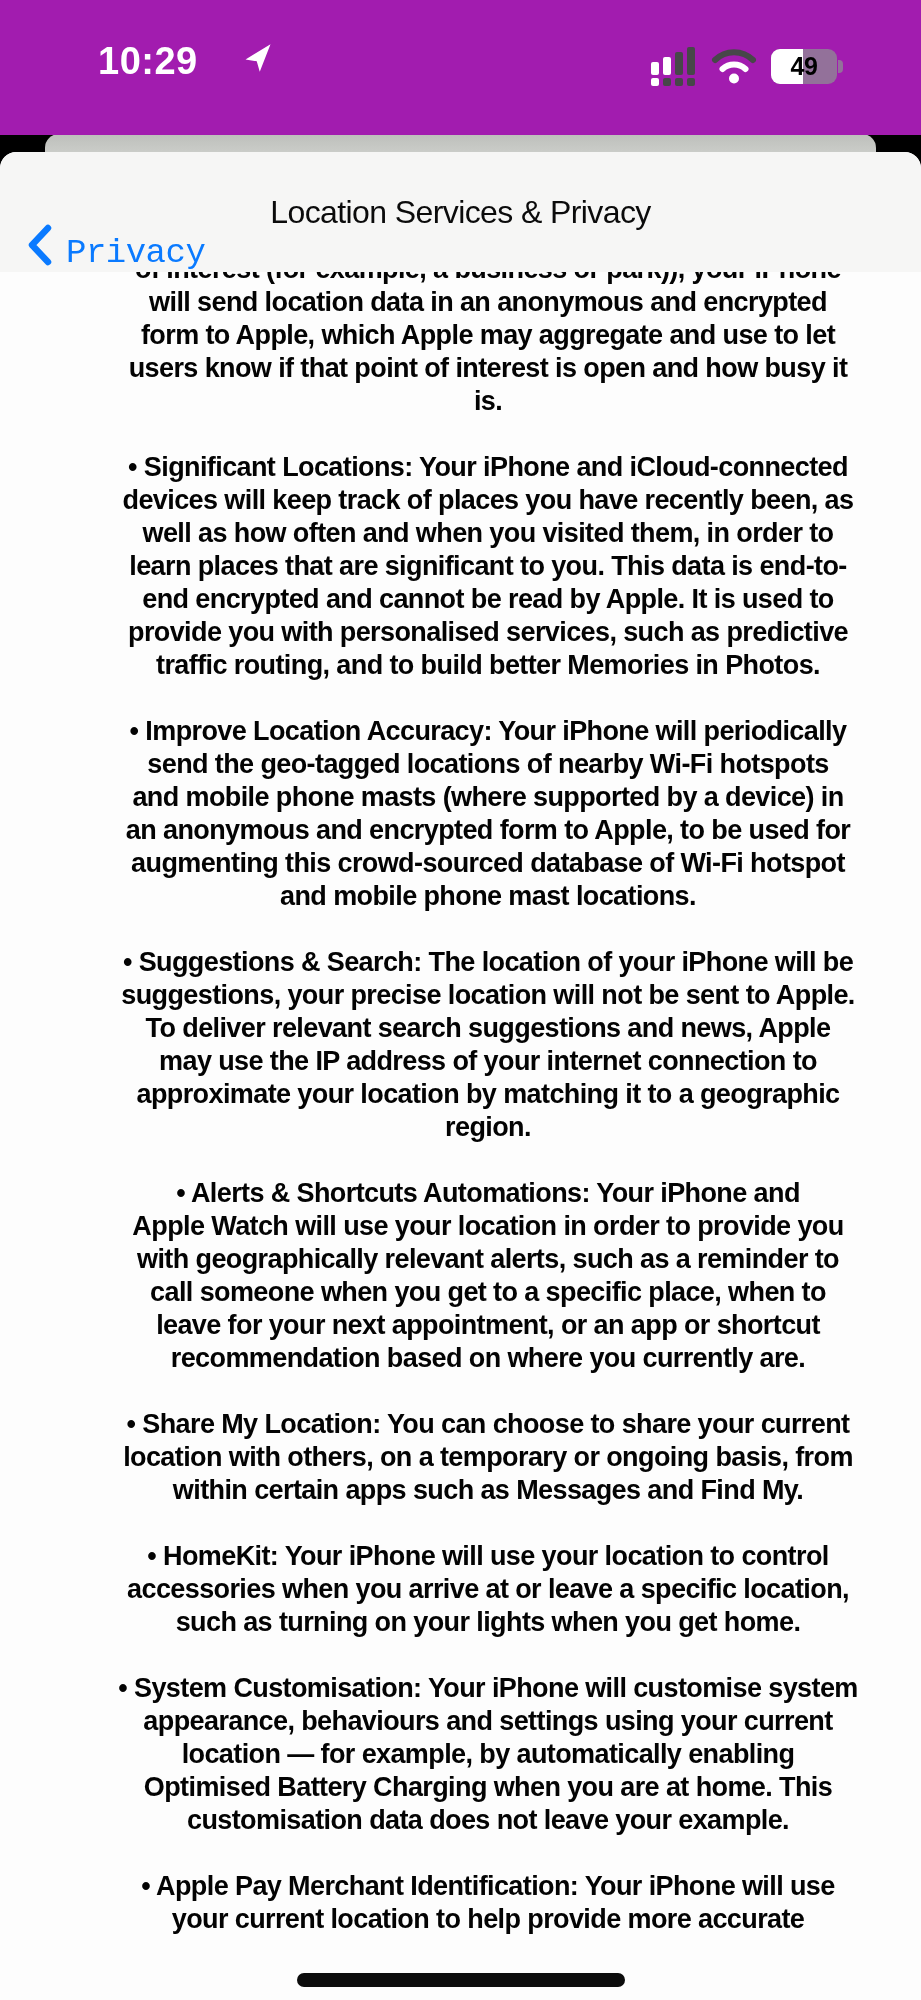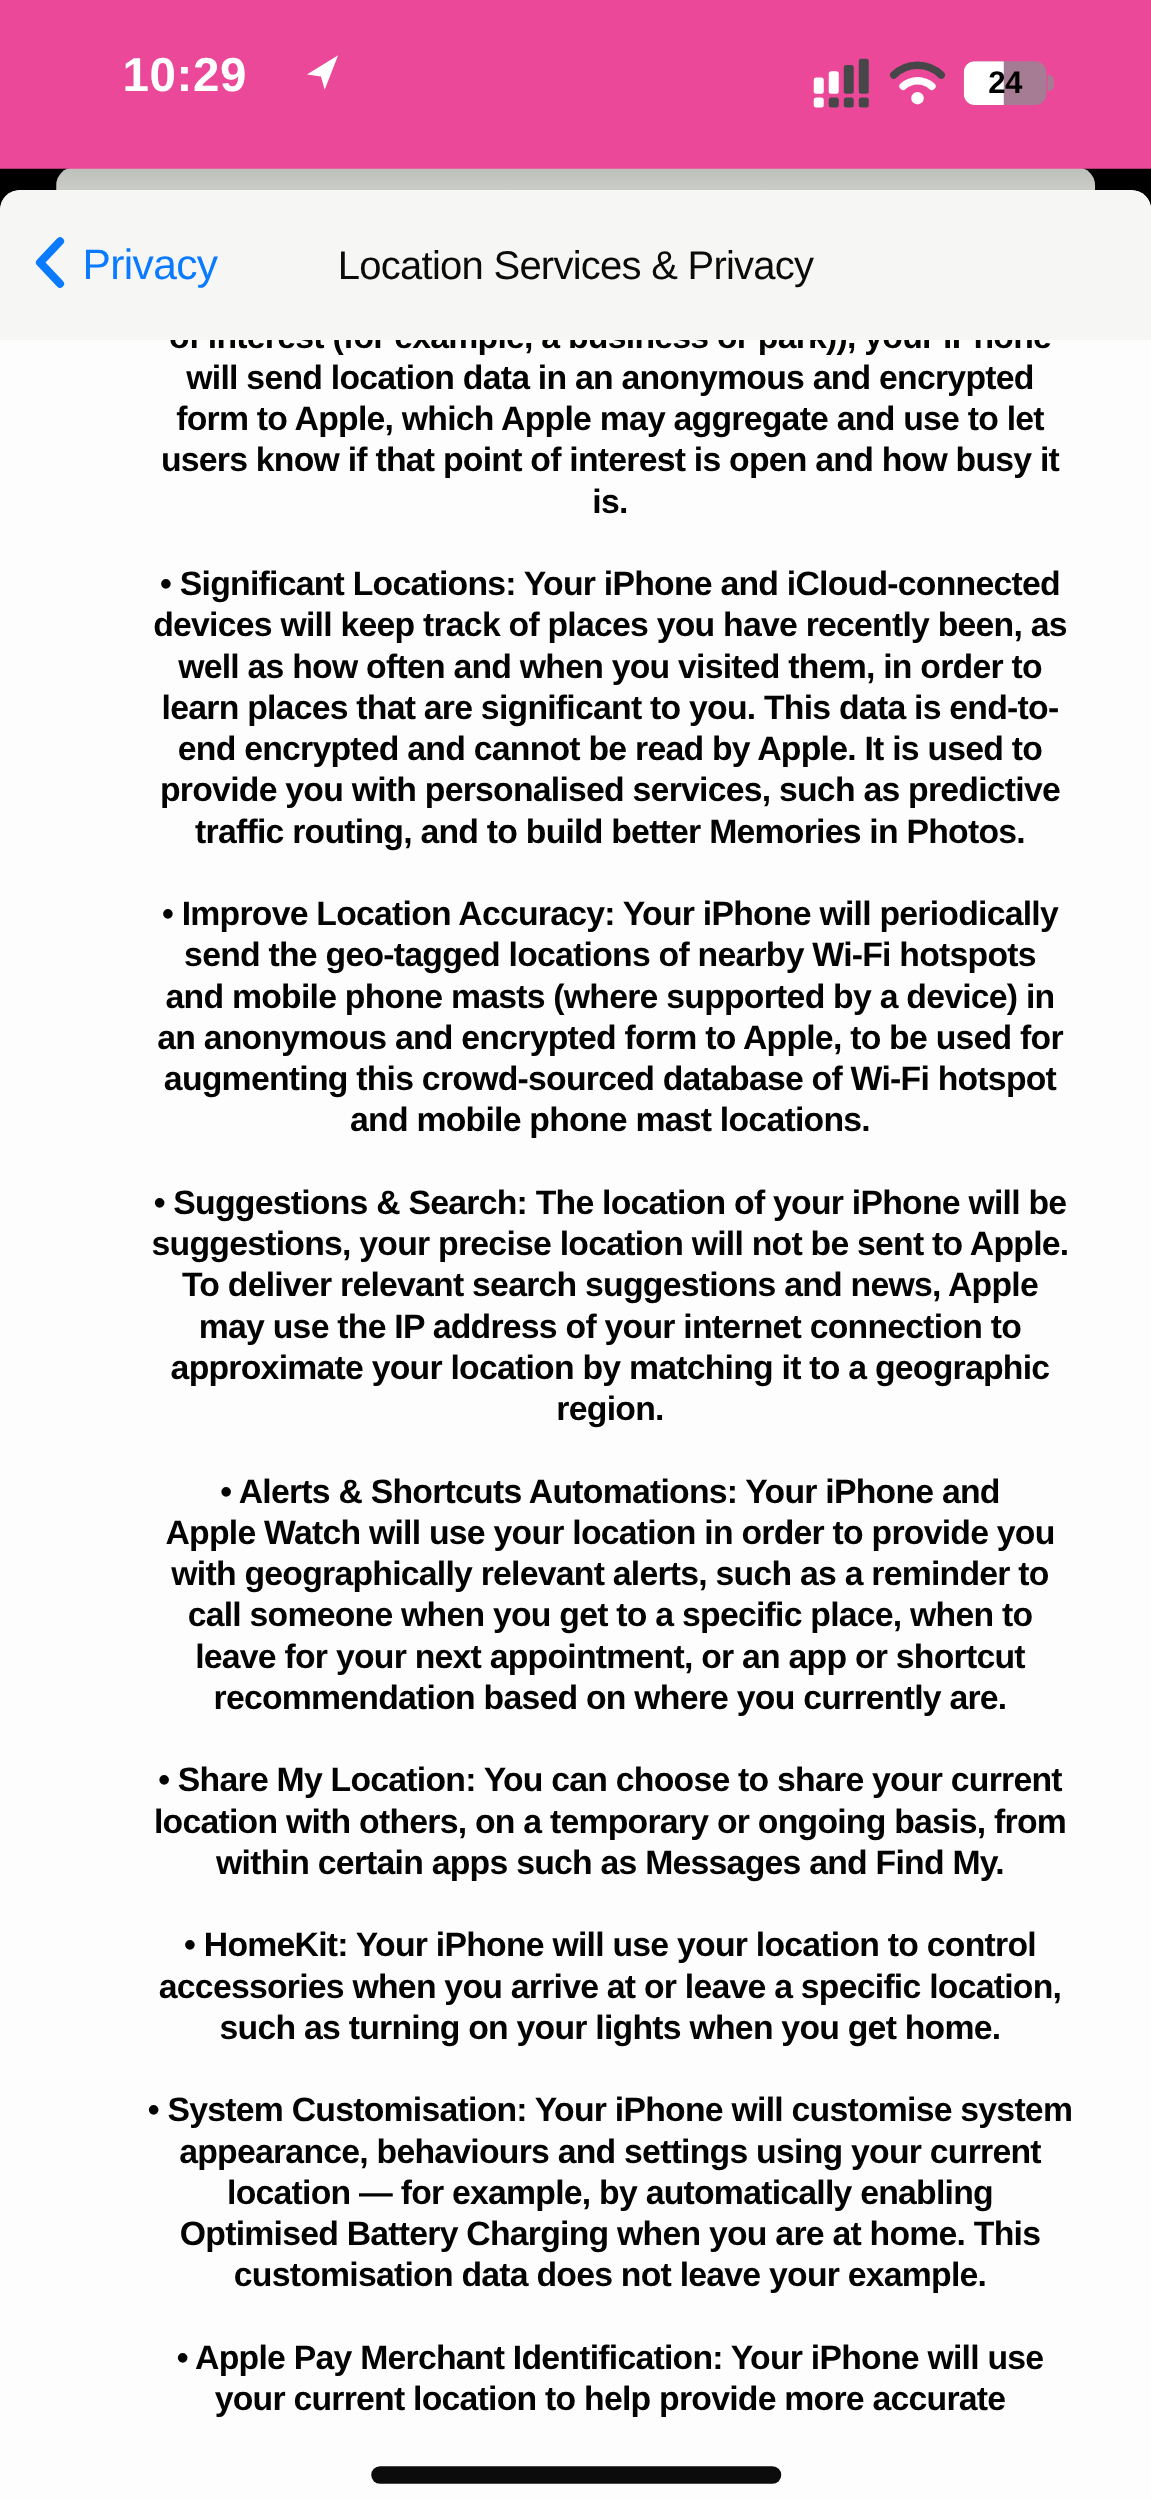--- a/index.html
+++ b/index.html
@@ -7,21 +7,21 @@
   body {
     position: relative;
     background: #000;
     overflow: hidden;
     font-family: "Liberation Sans", "DejaVu Sans", sans-serif;
   }
 
   
   .status-bar {
     position: absolute; top: 0; left: 0; width: 921px; height: 135px;
-    background: #ec4899; color: #fff; z-index: 10;
+    background: #a21caf; color: #fff; z-index: 10;
   }
   .sb-time {
     position: absolute; left: 98px; top: 40px;
     font-size: 38px; font-weight: 700; letter-spacing: 0.5px; color: #fff;
   }
   .sb-loc-arrow { position: absolute; left: 243px; top: 42px; }
   .sb-right { position: absolute; right: 76px; top: 46px; display: flex; align-items: center; gap: 14px; }
 
   
   .cell { position: relative; width: 46px; height: 40px; }
@@ -62,21 +62,21 @@
     background: #fdfdfd; border-radius: 16px 16px 0 0;
     overflow: hidden; z-index: 3;
   }
 
   .nav-bar {
     position: absolute; top: 0; left: 0; right: 0; height: 120px;
     background: #f6f6f5; border-radius: 16px 16px 0 0; z-index: 5;
   }
   .back-button {
     position: absolute; left: 26px; top: 0; height: 120px;
-    display: flex; align-items: center; gap: 14px; cursor: pointer;
+    display: flex; align-items: flex-end; gap: 14px; cursor: pointer; font-family: Liberation Mono, monospace;
   }
   .back-chevron { display: block; }
   .back-label { font-size: 34px; font-weight: 400; letter-spacing: -0.5px; }
   .nav-title {
     position: absolute; left: 0; right: 0; top: 0; height: 120px;
     display: flex; align-items: center; justify-content: center;
     font-size: 32px; font-weight: 400; letter-spacing: -0.6px; color: #0b0b0b;
   }
 
   
@@ -125,21 +125,21 @@
       <svg width="46" height="38" viewBox="0 0 46 38">
         <path d="M4 13 A 27 27 0 0 1 42 13" stroke="#474749" stroke-width="6" fill="none" stroke-linecap="round"></path>
         <path d="M11.5 22 A 17 17 0 0 1 34.5 22" stroke="#ffffff" stroke-width="6" fill="none" stroke-linecap="round"></path>
         <circle cx="23" cy="31.5" r="5" fill="#ffffff"></circle>
       </svg>
     </div>
     <div class="battery">
       <div class="batt-body">
         <div class="batt-fill" style="width: 49%;"></div>
       </div>
-      <div class="batt-num">24</div>
+      <div class="batt-num">49</div>
       <div class="batt-nub"></div>
     </div>
   </div>
 </div>
 
 <div class="behind-card"></div>
 
 <div class="sheet">
 
   <div class="text-layer">

